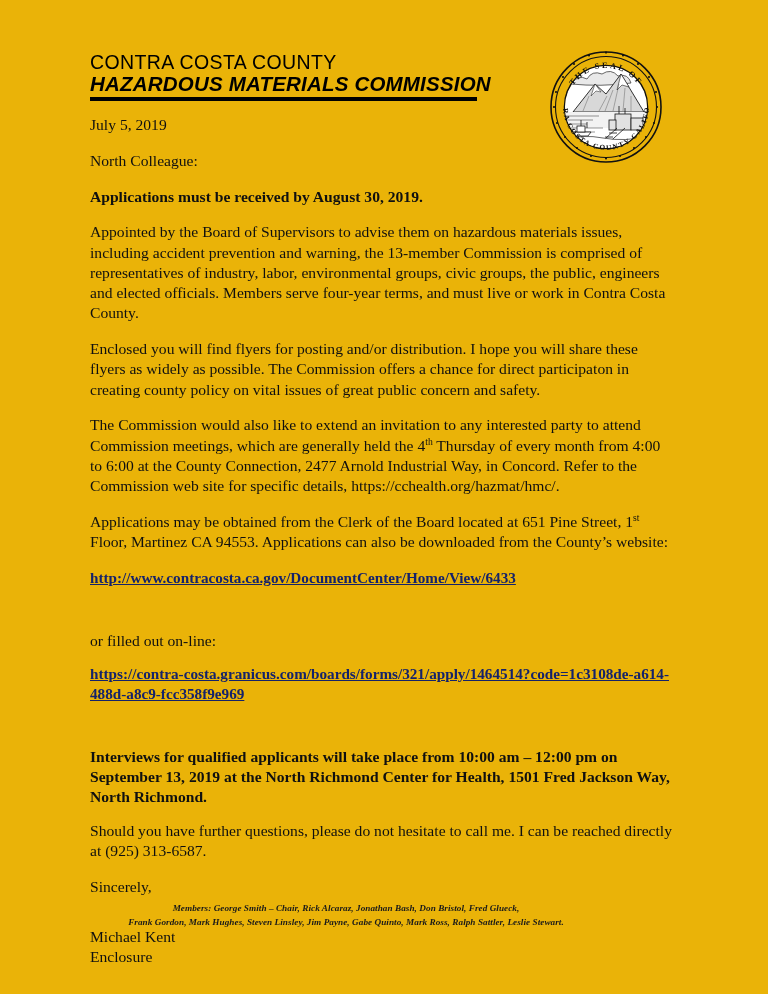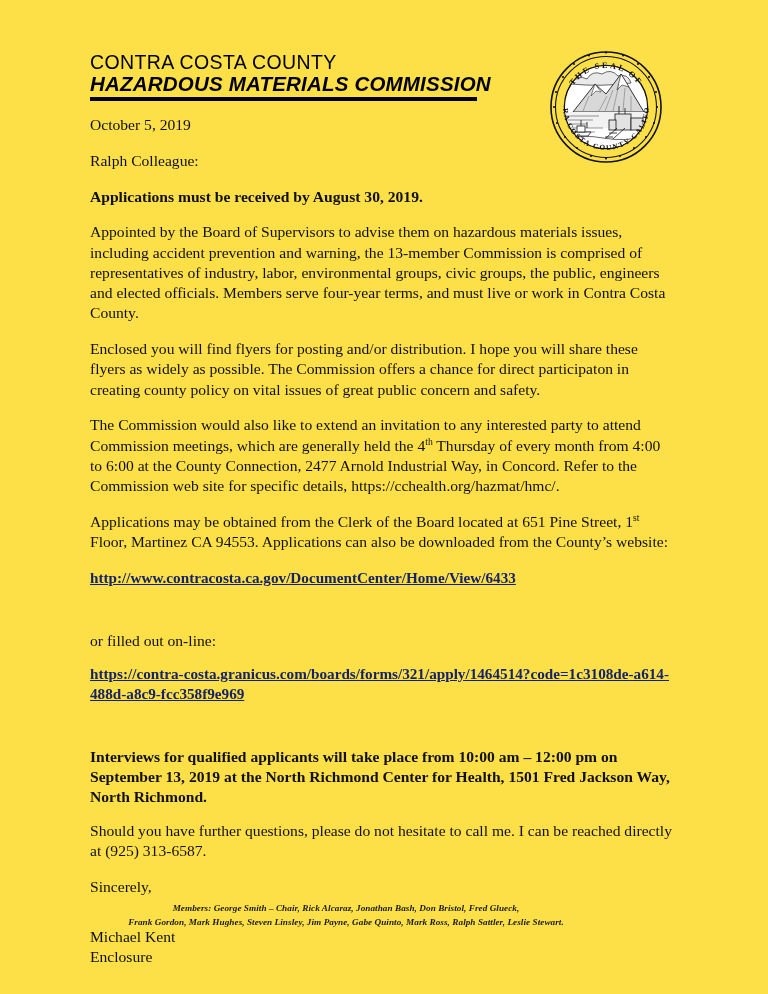--- a/index.html
+++ b/index.html
@@ -4,21 +4,21 @@
 <style>
   html, body {
     margin: 0;
     padding: 0;
     background: #ffffff;
   }
   .page {
     position: relative;
     width: 768px;
     height: 994px;
-    background: #fde047;
+    background: #eab308;
     overflow: hidden;
     font-family: "Liberation Serif", "DejaVu Serif", serif;
     color: #101010;
   }
 
   
   .letterhead {
     position: absolute;
     left: 90px;
     top: 52px;
@@ -225,23 +225,23 @@
         <textPath href="#arcTop" startOffset="50%" text-anchor="middle">THE SEAL OF</textPath>
       </text>
       <text font-family="'Liberation Serif', serif" font-size="7.4" font-weight="bold" fill="#111" letter-spacing="1.5">
         <textPath href="#arcBot" startOffset="50%" text-anchor="middle">CONTRA COSTA COUNTY CALIFORNIA</textPath>
       </text>
     </svg>
   </div>
 
   <div class="body">
 
-    <p class="t date">October 5, 2019</p>
-
-    <p class="t salutation">Ralph Colleague:</p>
+    <p class="t date">July 5, 2019</p>
+
+    <p class="t salutation">North Colleague:</p>
 
 
     <p class="t b">Applications must be received by August 30, 2019.</p>
 
     <p class="t">Appointed by the Board of Supervisors to advise them on hazardous materials issues, including accident prevention and warning, the 13-member Commission is comprised of representatives of industry, labor, environmental groups, civic groups, the public, engineers and elected officials. Members serve four-year terms, and must live or work in Contra Costa County.</p>
 
     <p class="t">Enclosed you will find flyers for posting and/or distribution. I hope you will share these flyers as widely as possible. The Commission offers a chance for direct participaton in creating county policy on vital issues of great public concern and safety.</p>
 
     <p class="t"><span>The Commission would also like to extend an invitation to any interested party to attend Commission meetings, which are generally held the 4</span><sup>th</sup><span> Thursday of every month from 4:00 to 6:00 at the County Connection, 2477 Arnold Industrial Way, in Concord. Refer to the Commission web site for specific details, https://cchealth.org/hazmat/hmc/.</span></p>
 

